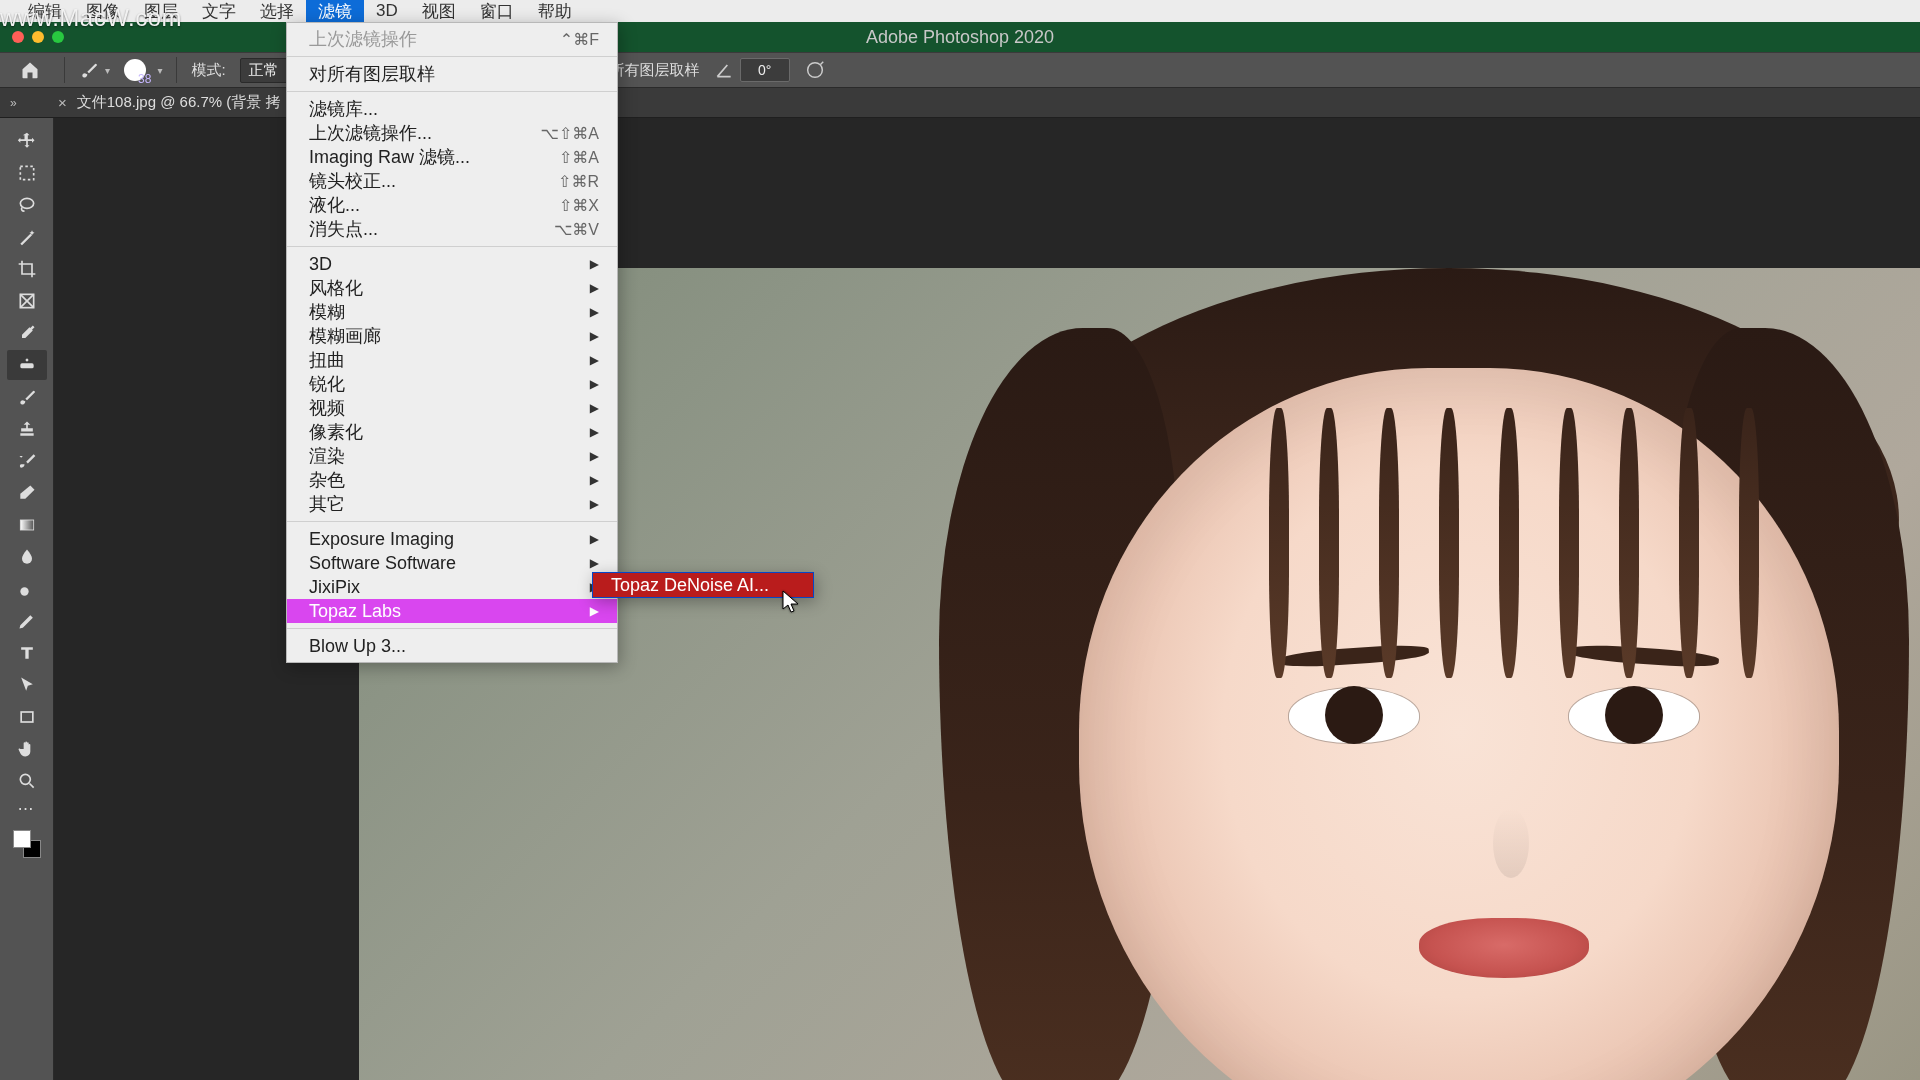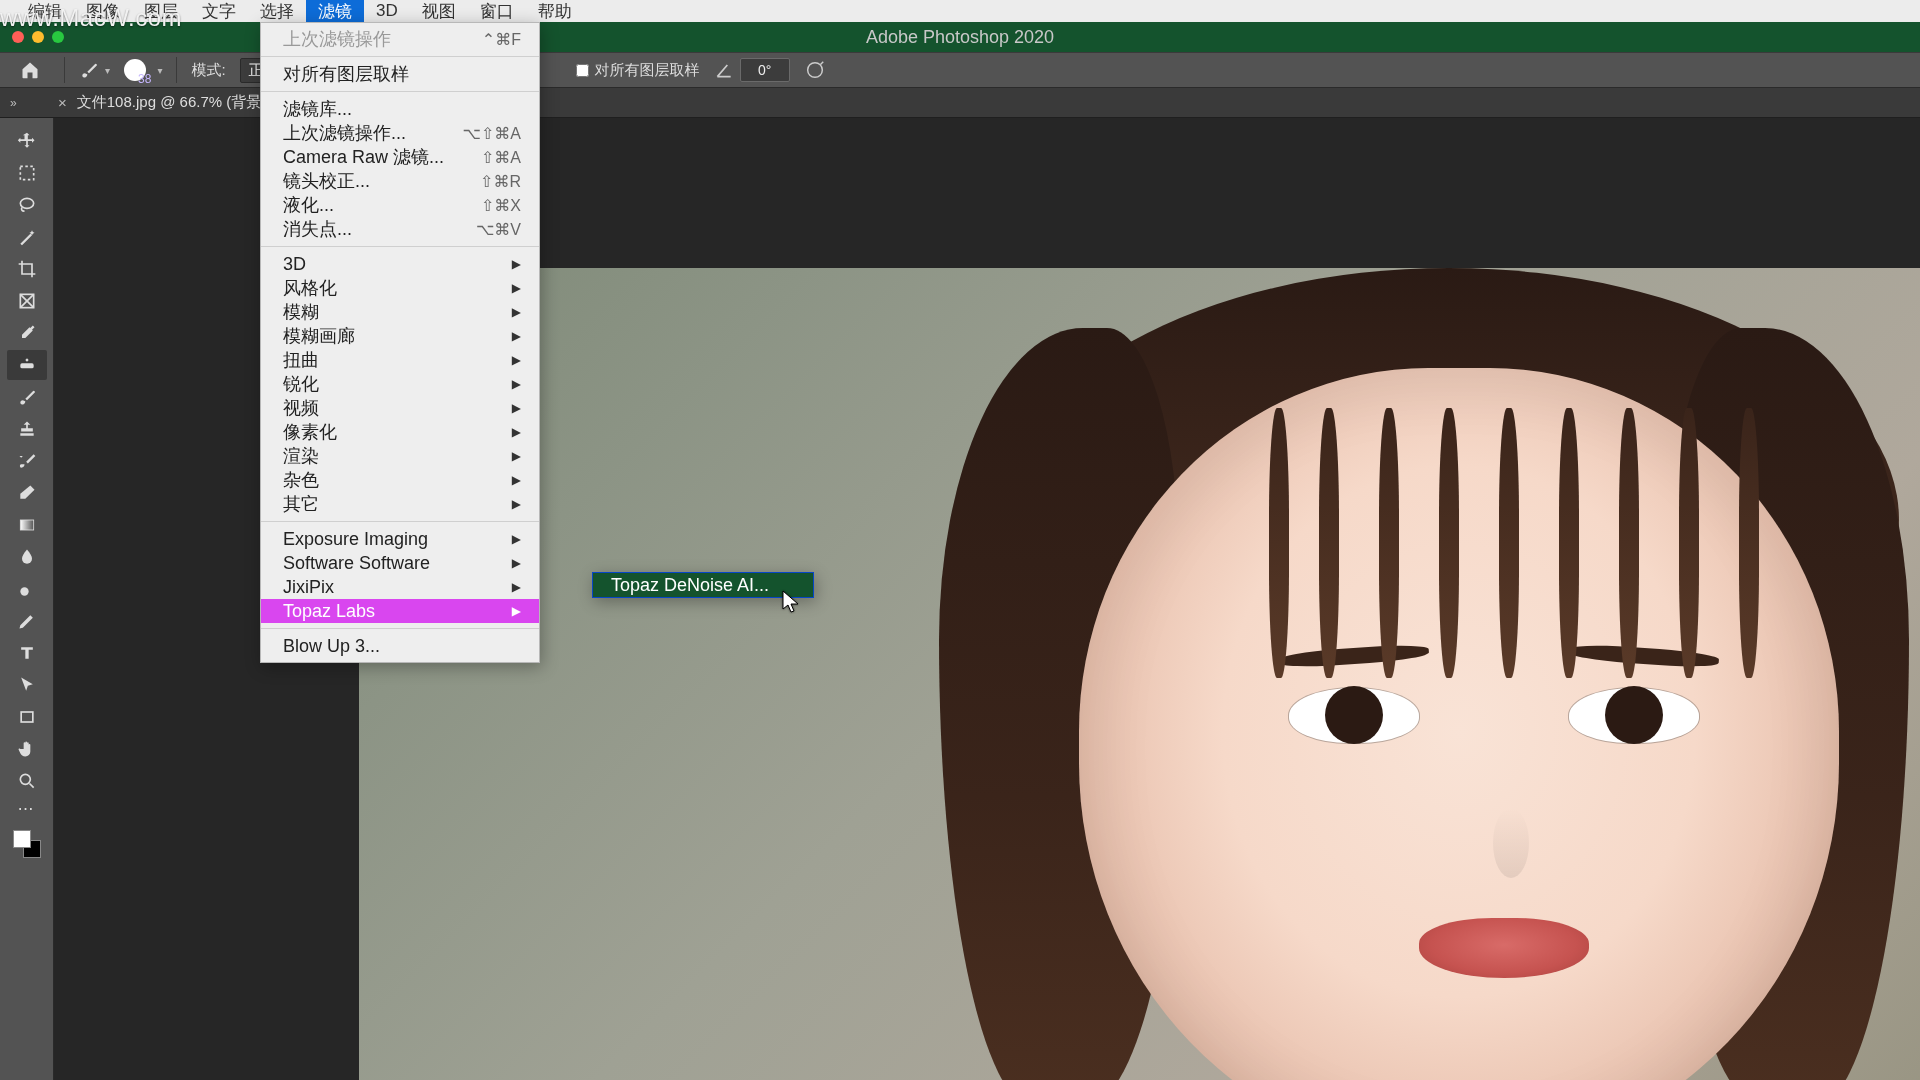--- a/index.html
+++ b/index.html
@@ -57,30 +57,30 @@
 .eye::after { content:""; position:absolute; width:58px; height:58px; background:#2b1a13; border-radius:50%; left:36px; top:-2px; }
 .eye-l { right: 540px; top: 420px; }
 .eye-r { right: 260px; top: 420px; }
 .brow { position: absolute; width: 150px; height: 16px; background: #3a2419; border-radius: 40%; }
 .brow-l { right: 530px; top: 380px; transform: rotate(-4deg); }
 .brow-r { right: 240px; top: 380px; transform: rotate(4deg); }
 .nose { position: absolute; right: 430px; top: 540px; width: 36px; height: 70px; background: linear-gradient(180deg, transparent, rgba(0,0,0,0.08)); border-radius: 50%; }
 .mouth { position: absolute; right: 370px; top: 650px; width: 170px; height: 60px; background: radial-gradient(ellipse at 50% 45%, #d86b68 0%, #c65350 60%, #a8413d 100%); border-radius: 60% 60% 70% 70%; }
 
 
-.dropdown { position: absolute; top: 22px; left: 260px; width: 280px; background: #eeeeee; border: 1px solid #b8b8b8; box-shadow: 2px 4px 16px rgba(0,0,0,0.3); font-size: 18px; color: #222; padding: 4px 0; }
+.dropdown { position: absolute; top: 22px; left: 286px; width: 332px; background: #eeeeee; border: 1px solid #b8b8b8; box-shadow: 2px 4px 16px rgba(0,0,0,0.3); font-size: 18px; color: #222; padding: 4px 0; }
 .dd-item { display: flex; justify-content: space-between; align-items: center; padding: 3px 18px 3px 22px; height: 24px; }
 .dd-item.disabled { color: #999; }
 .dd-item.highlight { background: #d946ef; color: #fff; }
 .dd-sep { height: 1px; background: #cfcfcf; margin: 5px 0; }
 .dd-shortcut { color: #666; font-size: 16px; }
 .dd-arrow { font-size: 12px; color: #333; }
 .dd-item.highlight .dd-arrow { color: #fff; }
 
-.submenu { position: absolute; top: 572px; left: 592px; width: 222px; background: #14532d; color: #fff; border: 1px solid #0646c8; box-shadow: 2px 4px 16px rgba(0,0,0,0.3); font-size: 18px; padding: 0; }
+.submenu { position: absolute; top: 572px; left: 592px; width: 222px; background: #b91c1c; color: #fff; border: 1px solid #0646c8; box-shadow: 2px 4px 16px rgba(0,0,0,0.3); font-size: 18px; padding: 0; }
 .submenu .dd-item { padding: 4px 18px; height: 24px; }
 
 .watermark { position: absolute; top: 4px; left: 0; color: #f1f1f1; font-size: 24px; font-weight: 500; letter-spacing: 0.5px; text-shadow: 0 1px 2px rgba(0,0,0,0.5); z-index: 999; text-align: center; }
 
 .cursor { position: absolute; top: 590px; left: 782px; z-index: 1000; }
 .cursor svg { filter: drop-shadow(0 0 1px rgba(0,0,0,0.6)); }
 </style>
 </head>
 <body>
 
@@ -315,21 +315,21 @@
     </div>
     <div class="dd-sep"></div>
     <div class="dd-item">
       <span>滤镜库...</span>
     </div>
     <div class="dd-item">
       <span>上次滤镜操作...</span>
       <span class="dd-shortcut">⌥⇧⌘A</span>
     </div>
     <div class="dd-item">
-      <span>Camera Raw 滤镜...</span>
+      <span>Imaging Raw 滤镜...</span>
       <span class="dd-shortcut">⇧⌘A</span>
     </div>
     <div class="dd-item">
       <span>镜头校正...</span>
       <span class="dd-shortcut">⇧⌘R</span>
     </div>
     <div class="dd-item">
       <span>液化...</span>
       <span class="dd-shortcut">⇧⌘X</span>
     </div>

